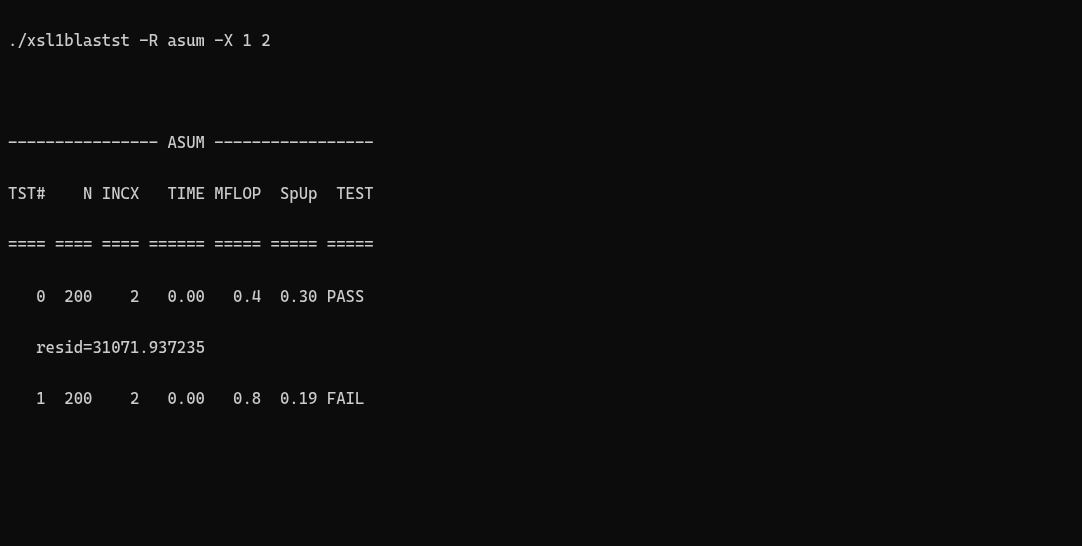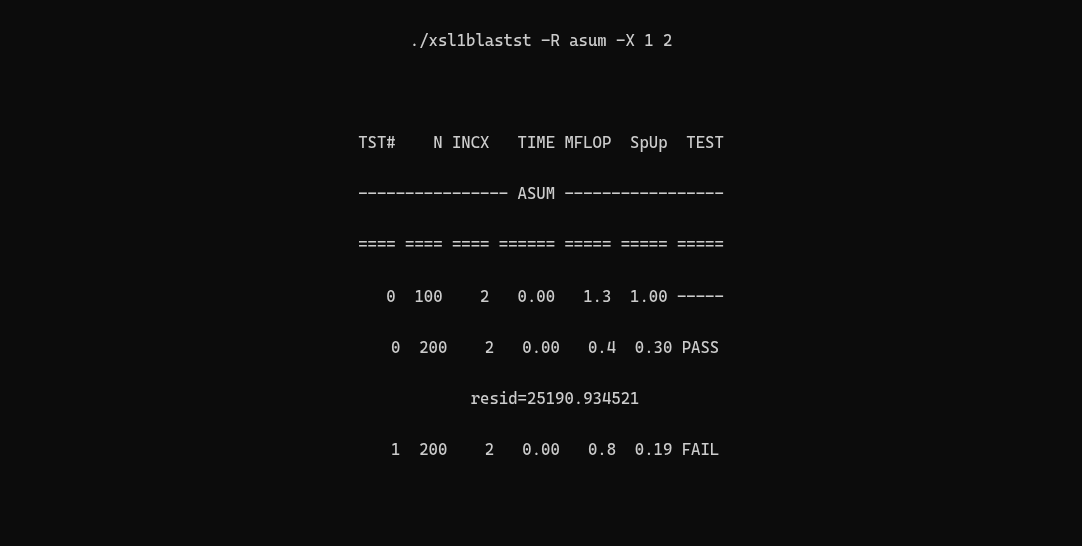--- a/index.html
+++ b/index.html
@@ -13,36 +13,34 @@
     width: 1082px;
     height: 546px;
     overflow: hidden;
   }
   .term {
     padding: 2px 8px 8px 8px;
     white-space: pre;
   }
   .line {
     white-space: pre;
-    text-align: center;
   }
 </style>
 </head>
 <body>
 
 <div class="term">
 <div class="line">./xsl1blastst -R asum -X 1 2</div>
 <div class="line"></div>
 <div class="line"></div>
+<div class="line">---------------- ASUM -----------------</div>
 <div class="line">TST#    N INCX   TIME MFLOP  SpUp  TEST</div>
-<div class="line">---------------- ASUM -----------------</div>
 <div class="line">==== ==== ==== ====== ===== ===== =====</div>
-<div class="line">   0  100    2   0.00   1.3  1.00 -----</div>
 <div class="line">   0  200    2   0.00   0.4  0.30 PASS</div>
-<div class="line">   resid=25190.934521</div>
+<div class="line">   resid=31071.937235</div>
 <div class="line">   1  200    2   0.00   0.8  0.19 FAIL</div>
 
 
 
 
 
 
 
 
 

